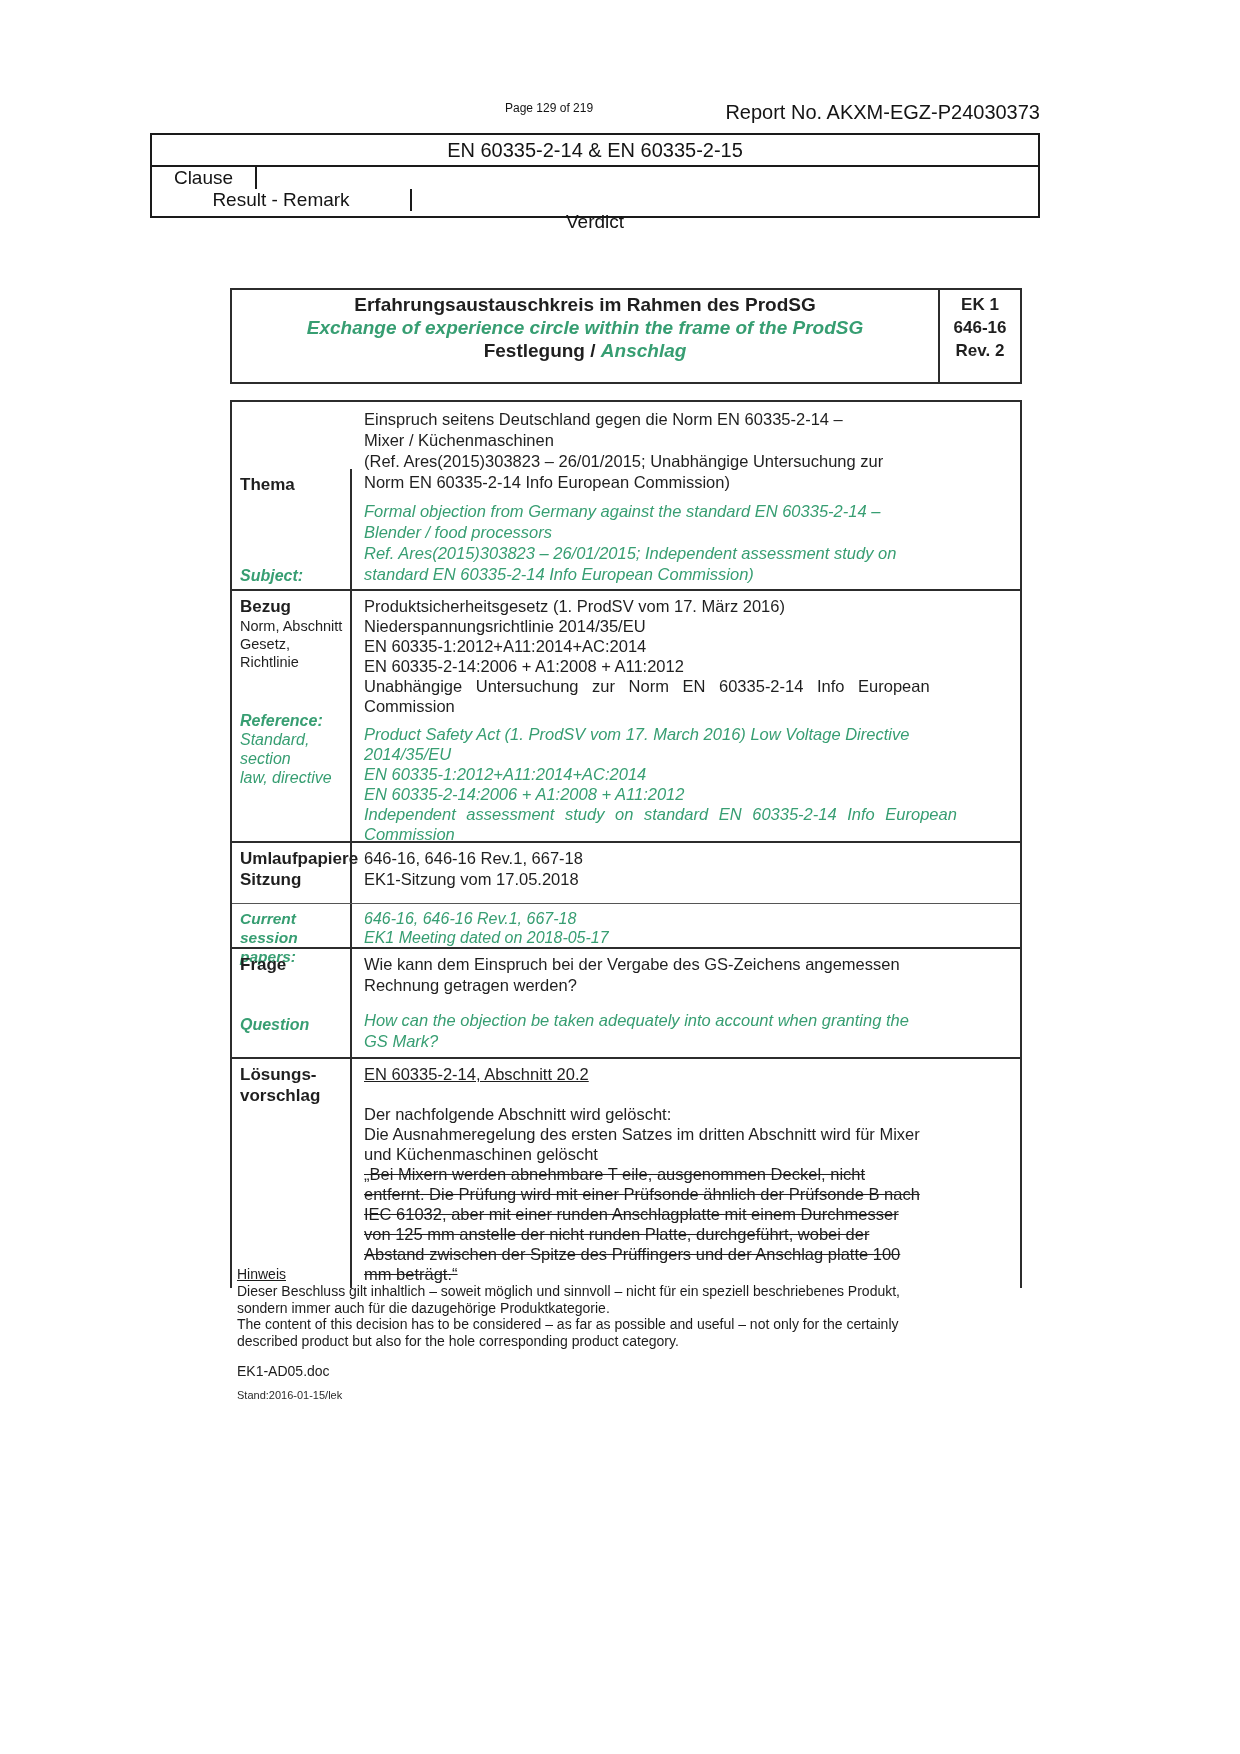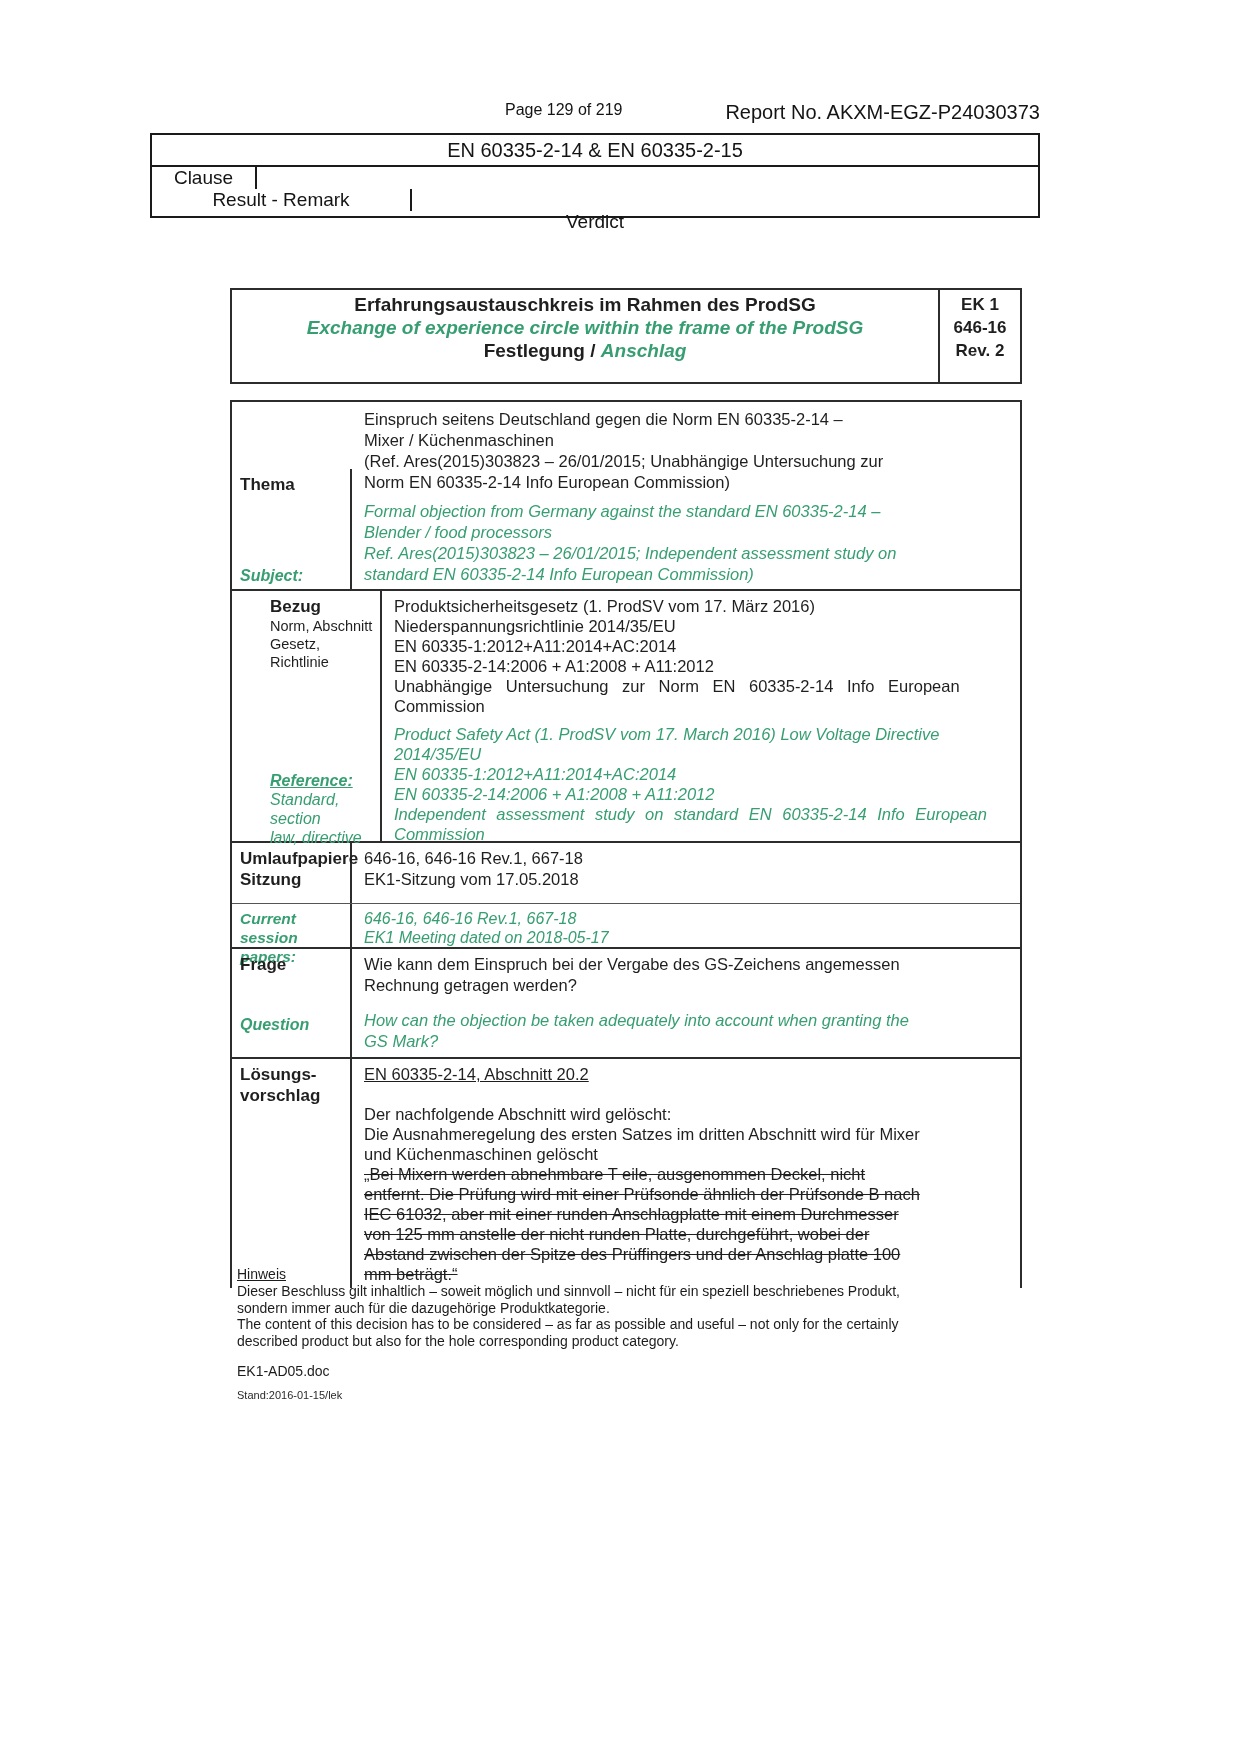--- a/index.html
+++ b/index.html
@@ -1,20 +1,20 @@
 <!DOCTYPE html>
 <html><head>
 <meta charset="utf-8">
 <style>
   html,body{margin:0;padding:0;background:#ffffff;}
   .page{position:relative;width:1240px;height:1754px;background:#fff;
         font-family:"Liberation Sans","DejaVu Sans",sans-serif;color:#1b1b1b;overflow:hidden;}
 
   
-  .pageinfo{position:absolute;left:505px;top:101px;font-size:16px;color:#141414;}
+  .pageinfo{position:absolute;left:505px;top:101px;font-size:12px;color:#141414;}
   .reportno{position:absolute;right:200px;top:101px;font-size:20px;color:#141414;}
 
   
   .req-table{position:absolute;left:150px;top:133px;width:890px;border:2px solid #1a1a1a;box-sizing:border-box;}
   .req-row1{height:32px;border-bottom:2px solid #1a1a1a;display:flex;align-items:center;justify-content:center;
             font-size:20px;color:#141414;box-sizing:border-box;}
   .req-row2{display:flex;height:49px;box-sizing:border-box;flex-direction:column;}
   .req-row2 > div{display:flex;align-items:center;justify-content:center;font-size:19px;color:#141414;box-sizing:border-box;}
   .rc1{width:105px;border-right:2px solid #1a1a1a;}
   .rc2{width:438px;border-right:2px solid #1a1a1a;}
@@ -45,28 +45,28 @@
   .lbl-en{font-size:16px;line-height:19px;white-space:pre-line;}
   .body-de{font-size:16.5px;line-height:21px;}
   .body-en{font-size:16.5px;line-height:21px;font-style:italic;}
   .lh20{line-height:20px;}
   .wide-de{word-spacing:9px;}
   .wide-en{word-spacing:6px;}
   .u{text-decoration:underline;}
   .strike{text-decoration:line-through;}
 
   .r-thema{height:189px;align-items:flex-end;}
-  .r-bezug{height:252px;padding-left:30px;}
+  .r-bezug{height:252px;}
   .r-umlauf{height:61px;}
   .r-current{height:45px;}
   .r-frage{height:110px;}
   .r-loesung{min-height:217px;}
 
   .mt-thema{margin-top:71px;}
-  .mt-bezug{margin-top:100px;text-decoration:underline;}
+  .mt-bezug{margin-top:40px;}
   .mt-frage{margin-top:40px;}
   .gap8{margin-top:8px;}
   .gap14{margin-top:14px;}
   .gap20{margin-top:20px;}
 
   .r-current .lbl-en{font-size:15.5px;line-height:19px;}
   .r-current .body-en{font-size:16px;line-height:19px;}
   .r-umlauf .lbl-de{white-space:pre-line;line-height:21px;}
   .r-loesung .lbl-de{white-space:pre-line;line-height:21px;}
 

